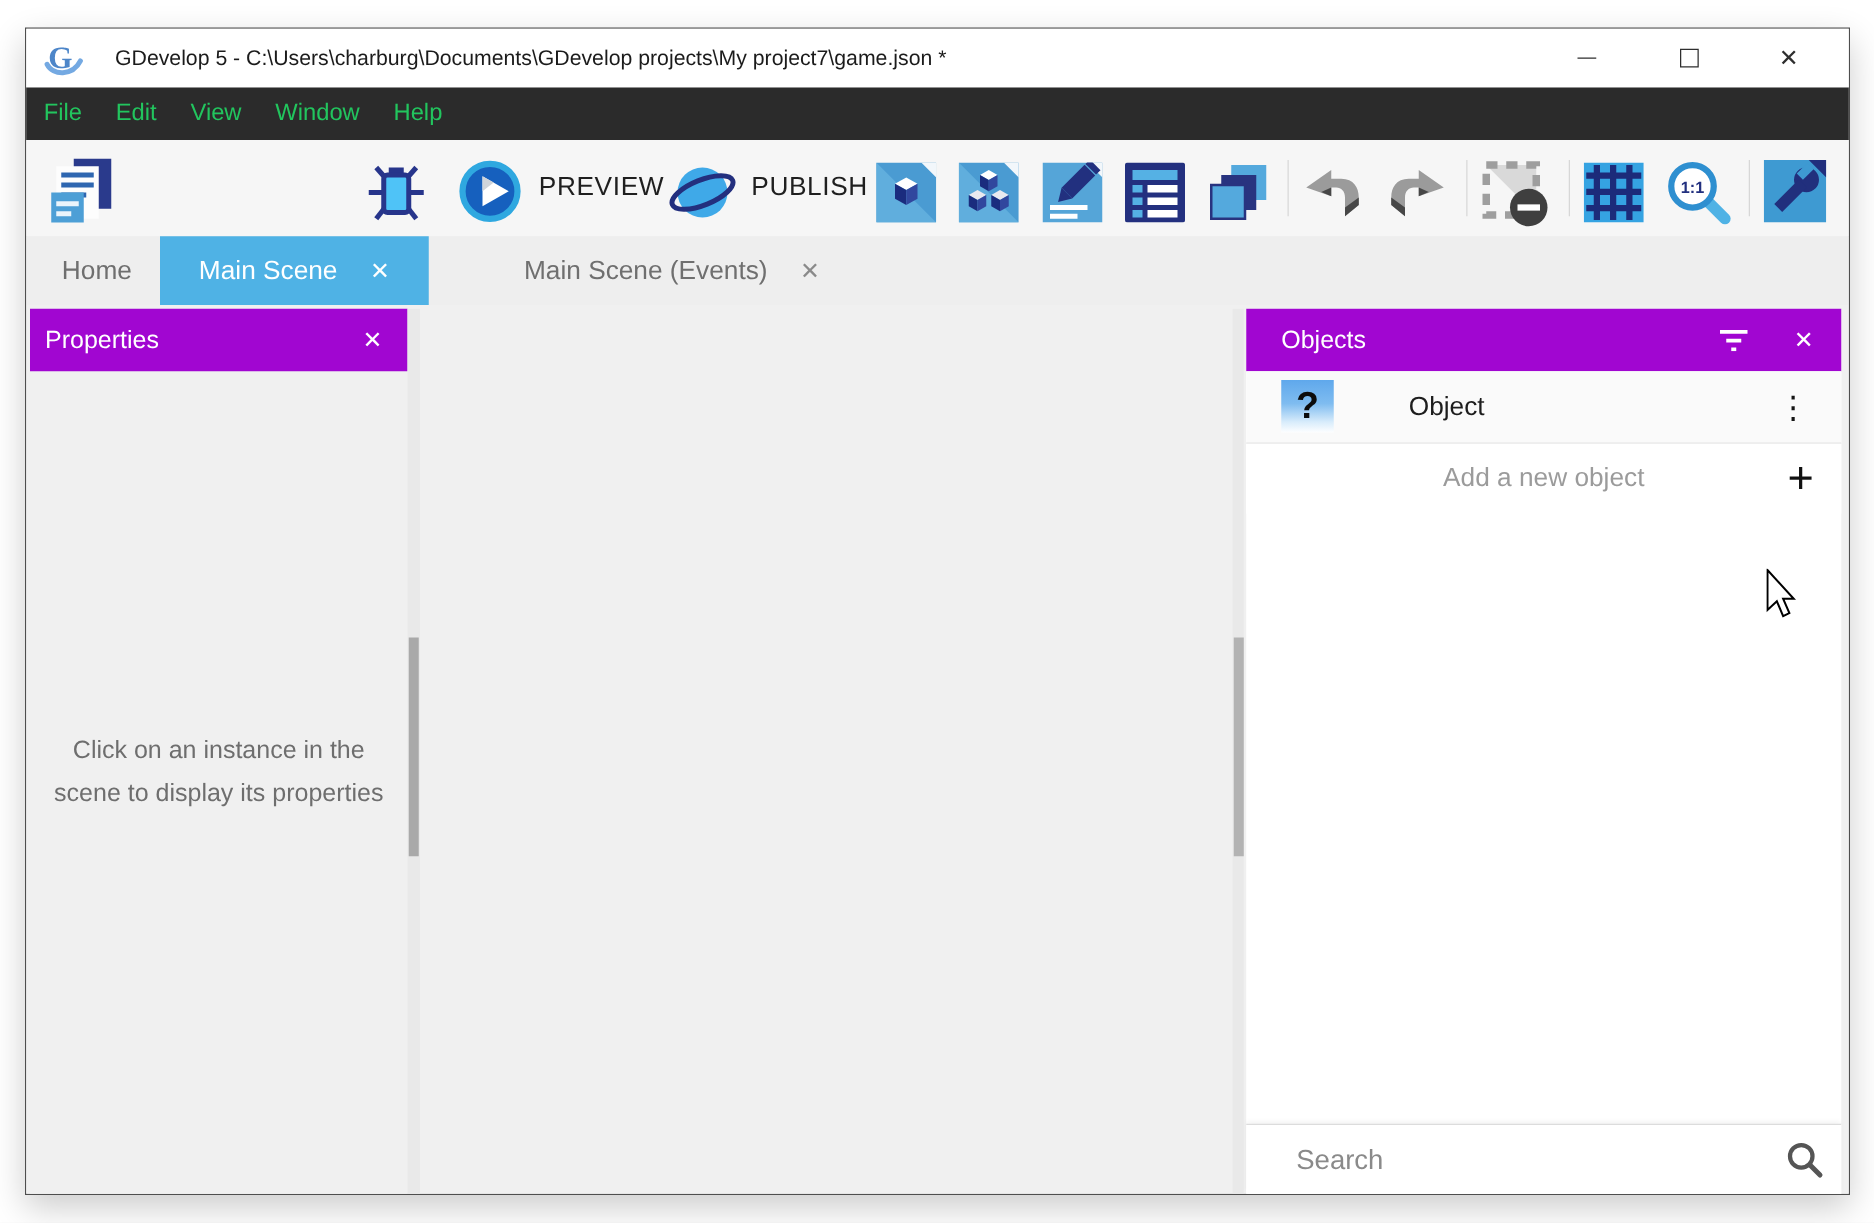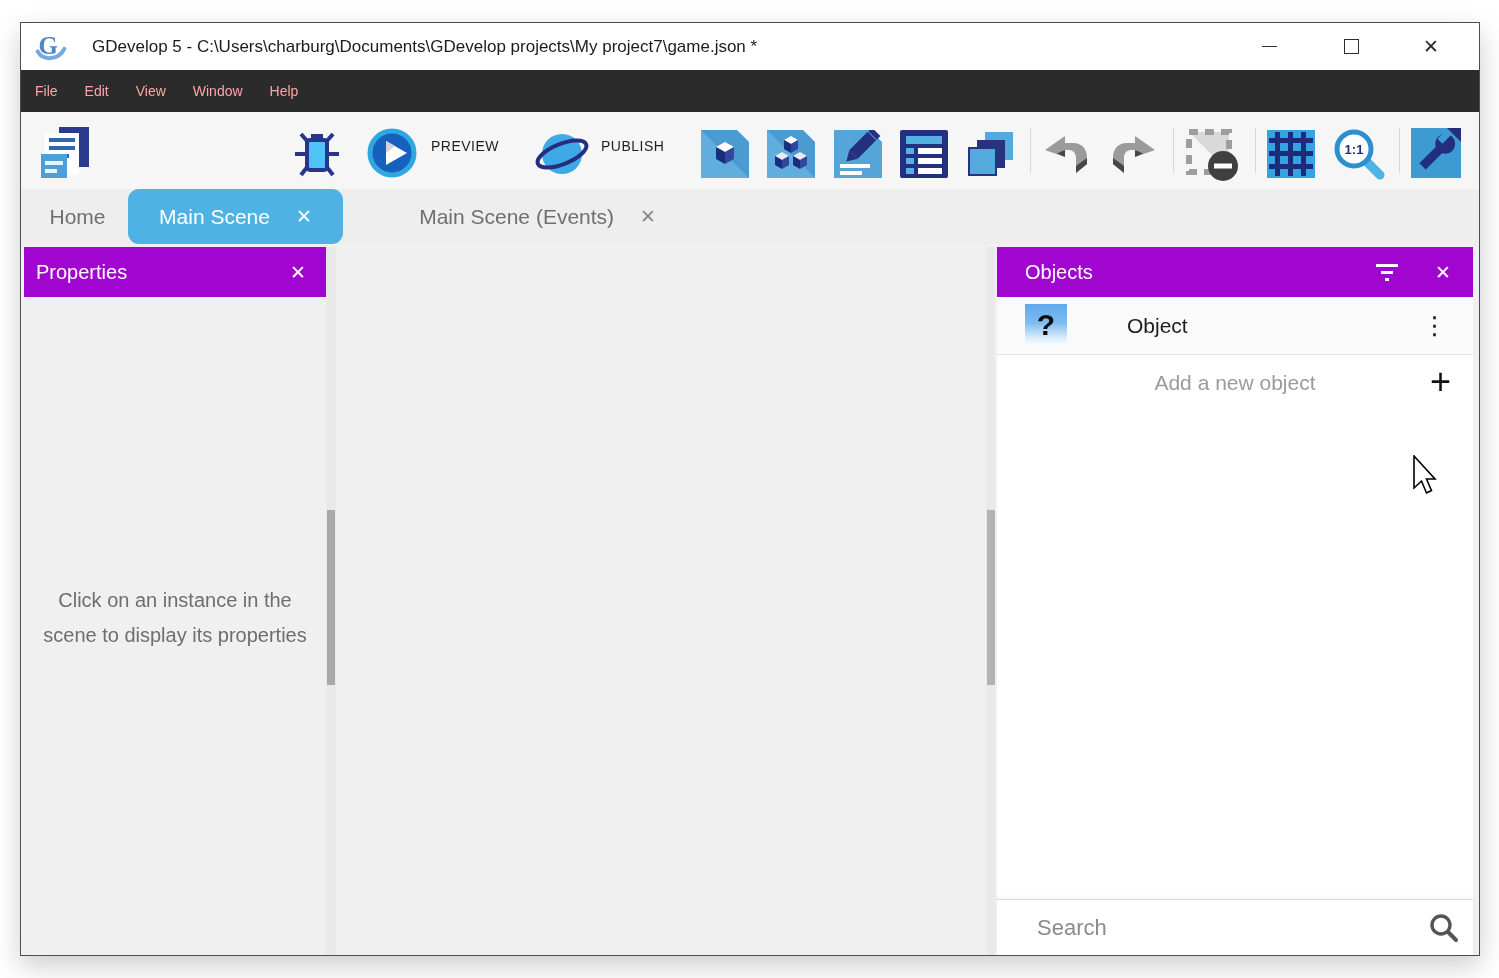--- a/index.html
+++ b/index.html
@@ -9,31 +9,31 @@
   
   .titlebar{position:absolute;left:0;top:0;width:100%;height:47px;background:#fff;display:flex;align-items:center;}
   .app-logo{margin-left:14px;width:32px;height:32px;flex:0 0 auto;}
   .title-text{margin-left:25px;font-size:17px;color:#1b1b1b;white-space:nowrap;}
   .winbtn{position:absolute;top:0;width:44px;height:47px;display:flex;align-items:center;justify-content:center;color:#2e2e2e;}
   .btn-min{left:1226px;}.btn-max{left:1308px;}.btn-close{left:1388px;font-size:19px;}
   .min-glyph{display:block;width:15px;height:0;border-top:1.6px solid #2e2e2e;}
   .max-glyph{display:block;width:13px;height:13px;border:1.6px solid #2e2e2e;}
   
   .menubar{position:absolute;left:0;top:47px;width:100%;height:42px;background:#2b2b2b;display:flex;align-items:center;gap:27px;padding-left:14px;box-sizing:border-box;}
-  .menu-item{color:#fca5a5;font-size:14px;text-align:center;}
+  .menu-item{color:#22c55e;font-size:19px;text-align:center;}
   
   .toolbar{position:absolute;left:0;top:89px;width:100%;height:77px;background:#f6f6f6;}
   .tbi{position:absolute;top:18px;}
-  .tb-label{position:absolute;top:26px;font-size:14px;letter-spacing:.5px;color:#1f1f1f;}
+  .tb-label{position:absolute;top:26px;font-size:21px;letter-spacing:.5px;color:#1f1f1f;}
   .tb-sep{position:absolute;top:16px;width:1px;height:45px;background:#d7d7d7;}
   
   .tabbar{position:absolute;left:0;top:166px;width:100%;height:55px;background:#eeeeee;}
   .tab{position:absolute;top:0;height:55px;display:flex;align-items:center;justify-content:center;gap:26px;font-size:21px;color:#6f6f6f;box-sizing:border-box;}
   .tab-home{left:6px;width:101px;}
-  .tab-scene{left:107px;width:215px;background:#4FB2E5;color:#fff;border-radius:11px;}
+  .tab-scene{left:107px;width:215px;background:#4FB2E5;color:#fff;}
   .tab-events{left:322px;width:313px;justify-content:flex-end;}
   .tab-close{font-size:19px;}
   .tab-scene .tab-close{color:#fff;}
   .tab-events .tab-close{color:#8a8a8a;}
   
   .main{position:absolute;left:0;top:221px;width:100%;height:711px;background:#f0f0f0;}
   .panel-header{position:absolute;height:50px;background:#A106D1;display:flex;align-items:center;color:#fff;font-size:20px;}
   .hdr-close{position:absolute;font-size:19px;color:#fff;}
   
   .props{position:absolute;left:3px;top:3px;width:302px;height:708px;background:#f0f0f0;}

